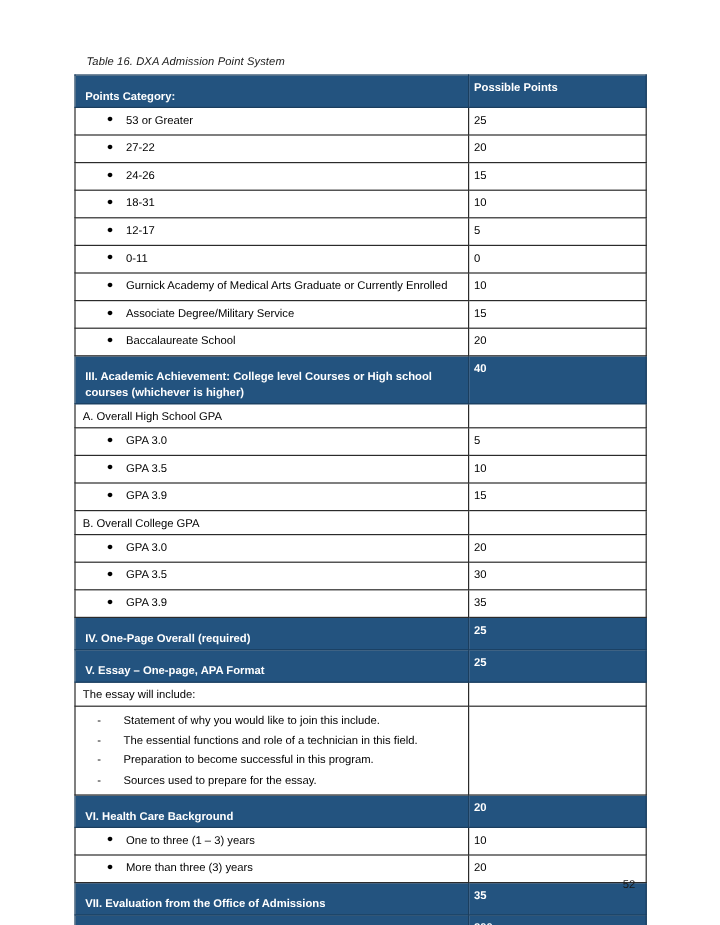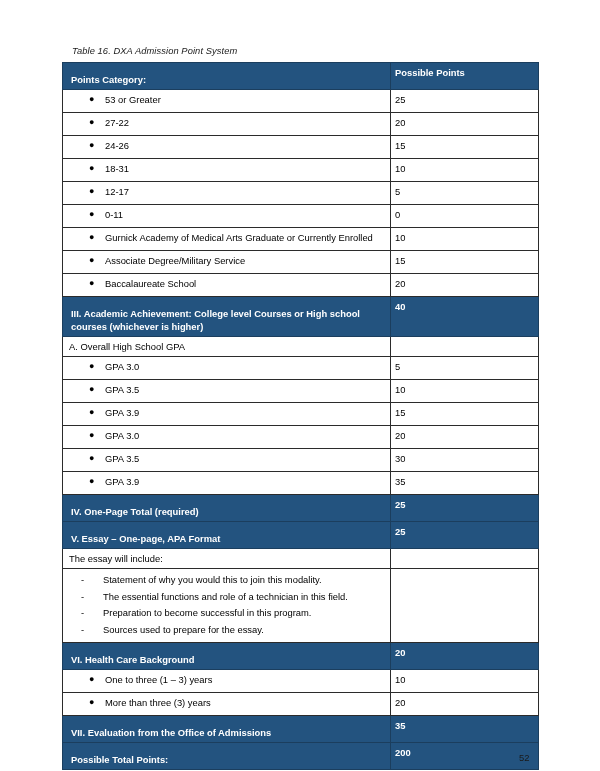--- a/index.html
+++ b/index.html
@@ -113,21 +113,20 @@
     font-size: 9.4px;
     line-height: 13px;
   }
 
   .pagenum {
     position: absolute;
     left: 519px;
     top: 731px;
     font-size: 9.4px;
     color: #1a1a1a;
-    margin-top: 21px;
   }
 </style>
 </head>
 <body>
 
 <div class="page">
 
   <div class="caption">Table 16. DXA Admission Point System</div>
 
   <div class="table-wrap">
@@ -286,20 +285,28 @@
             <td class="left-cell">
               <div class="bullet-line">
                 <span class="bullet-dot">●</span>
                 <span class="bullet-text">GPA 3.9</span>
               </div>
             </td>
             <td>
               <div class="cellR">15</div>
             </td>
           </tr>
+          <tr>
+            <td>
+              <div class="plain-line">B. Overall College GPA</div>
+            </td>
+            <td>
+              <div class="cellR"></div>
+            </td>
+          </tr>
           <tr class="item">
             <td class="left-cell">
               <div class="bullet-line">
                 <span class="bullet-dot">●</span>
                 <span class="bullet-text">GPA 3.0</span>
               </div>
             </td>
             <td>
               <div class="cellR">20</div>
             </td>
@@ -321,21 +328,21 @@
                 <span class="bullet-dot">●</span>
                 <span class="bullet-text">GPA 3.9</span>
               </div>
             </td>
             <td>
               <div class="cellR">35</div>
             </td>
           </tr>
           <tr class="sect">
             <td>
-              <div class="cellL">IV. One-Page Total (required)</div>
+              <div class="cellL">IV. One-Page Overall (required)</div>
             </td>
             <td>
               <div class="cellR">25</div>
             </td>
           </tr>
           <tr class="sect">
             <td>
               <div class="cellL">V. Essay – One-page, APA Format</div>
             </td>
             <td>
@@ -347,21 +354,21 @@
               <div class="plain-line">The essay will include:</div>
             </td>
             <td>
               <div class="cellR"></div>
             </td>
           </tr>
           <tr>
             <td style="padding: 3px 0px 4px;">
               <div class="dash-line">
                 <span class="dash-mark">-</span>
-                <span>Statement of why you would this to join this modality.</span>
+                <span>Statement of why you would like to join this include.</span>
               </div>
               <div class="dash-line">
                 <span class="dash-mark">-</span>
                 <span>The essential functions and role of a technician in this field.</span>
               </div>
               <div class="dash-line">
                 <span class="dash-mark">-</span>
                 <span>Preparation to become successful in this program.</span>
               </div>
               <div class="dash-line">

